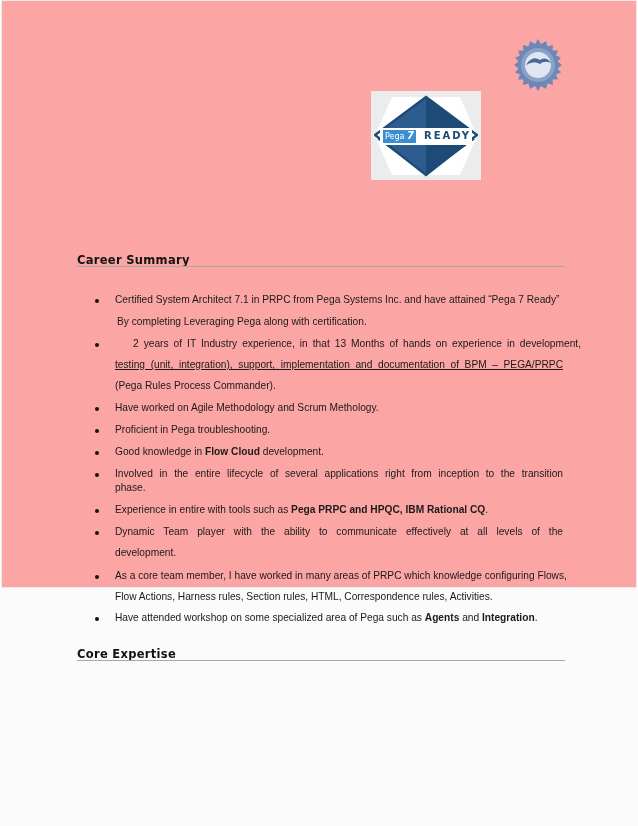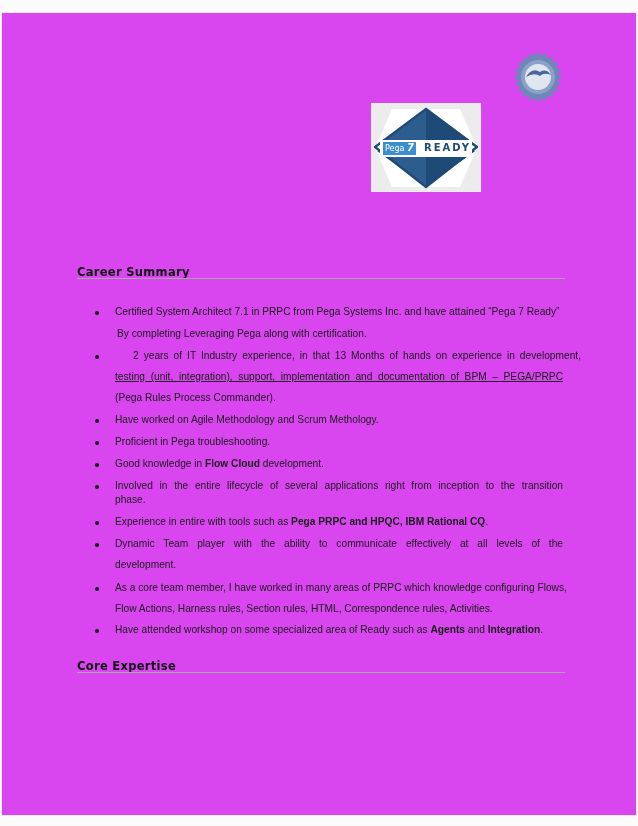--- a/index.html
+++ b/index.html
@@ -2,22 +2,22 @@
 <html><head>
 <meta charset="utf-8">
 <style>
   html, body { margin: 0; padding: 0; }
   body {
     width: 638px; height: 826px; background: #fbfbfb;
     position: relative; overflow: hidden;
     font-family: "DejaVu Sans", sans-serif; color: #111;
   }
   .page {
-    position: absolute; left: 1px; top: 12px; width: 636px; height: 804px;
-    border: 1px solid #ececec; box-sizing: border-box; background: #d946ef;
+    position: absolute; left: 1px; top: 0; width: 636px; height: 588px;
+    border: 1px solid #ececec; box-sizing: border-box; background: #fca5a5;
   }
   .seal { position: absolute; left: 508px; top: 37px; width: 56px; height: 56px; }
   .ready-box {
     position: absolute; left: 369px; top: 90px; width: 110px; height: 89px;
     background: #ececec;
   }
   .ready-box svg { position: absolute; left: 3px; top: 4px; }
   .name {
     position: absolute; left: 75px; top: 160px;
     font-family: "DejaVu Sans", sans-serif; font-weight: bold;
@@ -116,20 +116,20 @@
       <span class="line just" style="top:0;">Dynamic Team player with the ability to communicate effectively at all levels of the</span>
       <span class="line" style="top:21px;">development.</span>
     </div>
     <div class="item" style="top:276px;">
       <span class="dot"></span>
       <span class="line" style="top:0;">As a core team member, I have worked in many areas of PRPC which knowledge configuring Flows,</span>
       <span class="line" style="top:21px;">Flow Actions, Harness rules, Section rules, HTML, Correspondence rules, Activities.</span>
     </div>
     <div class="item" style="top:318px;">
       <span class="dot"></span>
-      <span class="line" style="top:0;"><span>Have attended workshop on some specialized area of Ready such as </span><b>Agents</b><span> and </span><b>Integration</b><span>.</span></span>
+      <span class="line" style="top:0;"><span>Have attended workshop on some specialized area of Pega such as </span><b>Agents</b><span> and </span><b>Integration</b><span>.</span></span>
     </div>
   </div>
 
   <div class="section-title" style="top:646px;">Core Expertise</div>
   <div class="rule" style="top:659px;"></div>
 
 </div>
 
 </body></html>

